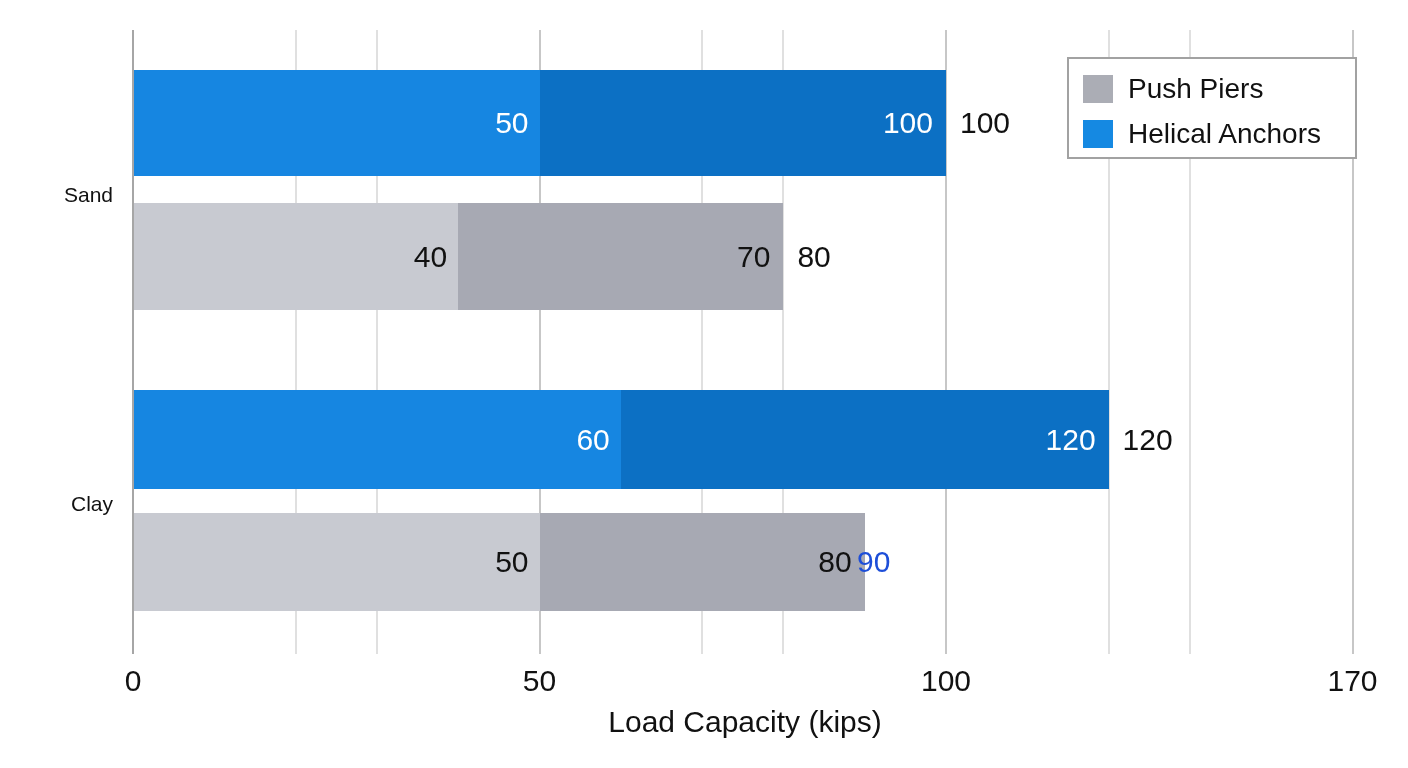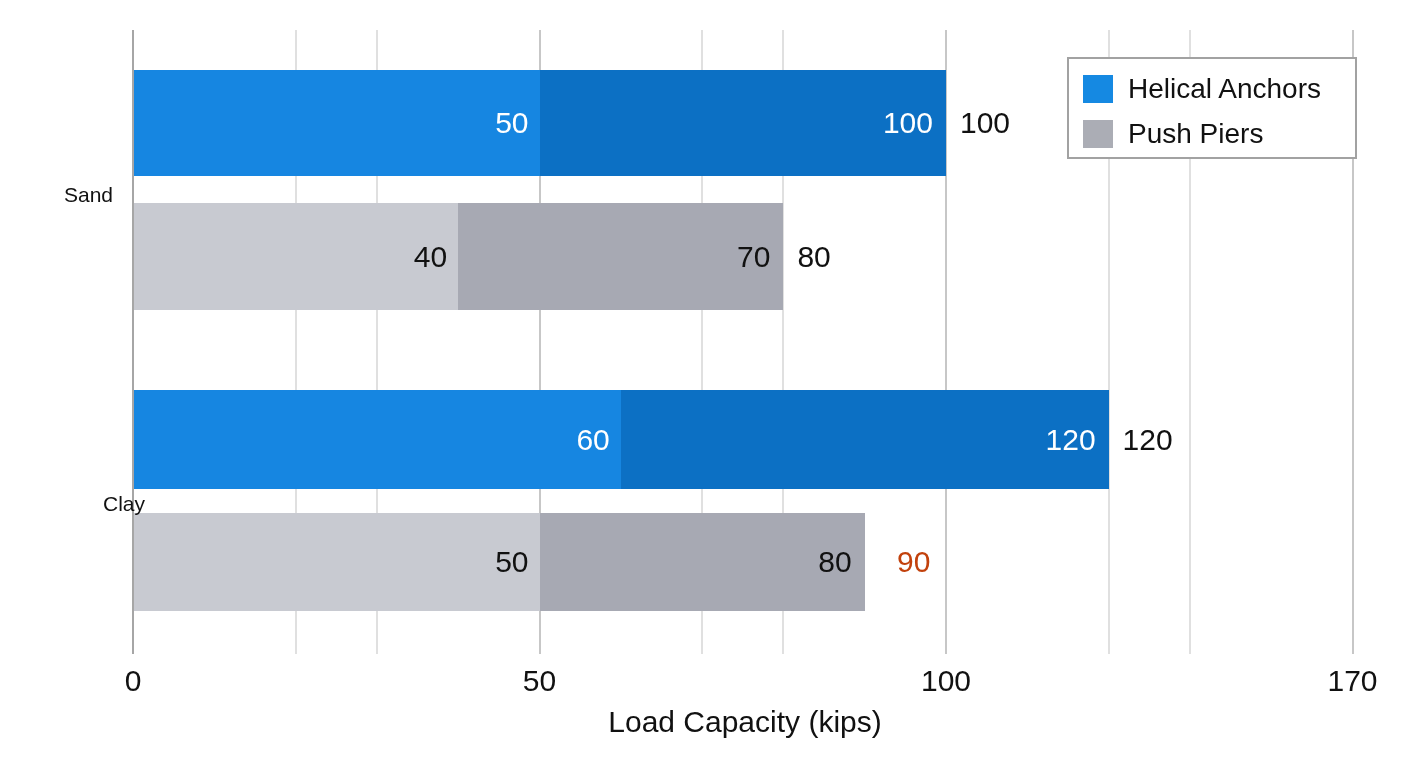--- a/index.html
+++ b/index.html
@@ -95,35 +95,35 @@
       <div class="bar-label outside" style="left: 797.4px; top: 203px; height: 107px; line-height: 107px; color: rgb(17, 17, 17);">80</div>
       <div class="seg" style="left: 134px; top: 390px; width: 486.8px; height: 99px; background: rgb(22, 134, 225);"></div>
       <div class="seg" style="left: 620.8px; top: 390px; width: 487.8px; height: 99px; background: rgb(12, 112, 196);"></div>
       <div class="bar-label" style="left: 133px; top: 390px; width: 476.8px; height: 112px; line-height: 99px; color: rgb(255, 255, 255);">60</div>
       <div class="bar-label" style="left: 133px; top: 390px; width: 962.6px; height: 99px; line-height: 99px; color: rgb(255, 255, 255);">120</div>
       <div class="bar-label outside" style="left: 1122.6px; top: 390px; height: 99px; line-height: 99px; color: rgb(17, 17, 17);">120</div>
       <div class="seg" style="left: 134px; top: 513px; width: 405.5px; height: 98px; background: rgb(200, 202, 209);"></div>
       <div class="seg" style="left: 539.5px; top: 513px; width: 325.2px; height: 98px; background: rgb(167, 169, 179);"></div>
       <div class="bar-label" style="left: 133px; top: 513px; width: 395.5px; height: 98px; line-height: 98px; color: rgb(17, 17, 17);">50</div>
       <div class="bar-label" style="left: 133px; top: 513px; width: 718.7px; height: 98px; line-height: 98px; color: rgb(17, 17, 17);">80</div>
-      <div class="bar-label outside" style="left: 897px; top: 513px; height: 98px; line-height: 98px; color: #c2410c;">90</div>
+      <div class="bar-label outside" style="left: 857px; top: 513px; height: 98px; line-height: 98px; color: #1d4ed8;">90</div>
       <div class="cat-label" style="top: 177px;">Sand</div>
-      <div class="cat-label" style="top: 486px; margin-left: 32px;">Clay</div>
+      <div class="cat-label" style="top: 486px;">Clay</div>
       <div class="tick-label" style="left: 133px;">0</div>
       <div class="tick-label" style="left: 539.5px;">50</div>
       <div class="tick-label" style="left: 946px;">100</div>
       <div class="tick-label" style="left: 1352.5px;">170</div>
     </div>
 
   <div class="axis-title">Load Capacity (kips)</div>
 
   <div class="legend">
     <div class="legend-row">
+      <span class="swatch" style="background: rgb(171, 173, 181);"></span>
+      <span class="legend-label">Push Piers</span>
+    </div>
+    <div class="legend-row">
       <span class="swatch" style="background: rgb(21, 137, 226);"></span>
       <span class="legend-label">Helical Anchors</span>
-    </div>
-    <div class="legend-row">
-      <span class="swatch" style="background: rgb(171, 173, 181);"></span>
-      <span class="legend-label">Push Piers</span>
     </div>
   </div>
 
 </div>
 
 </body></html>

